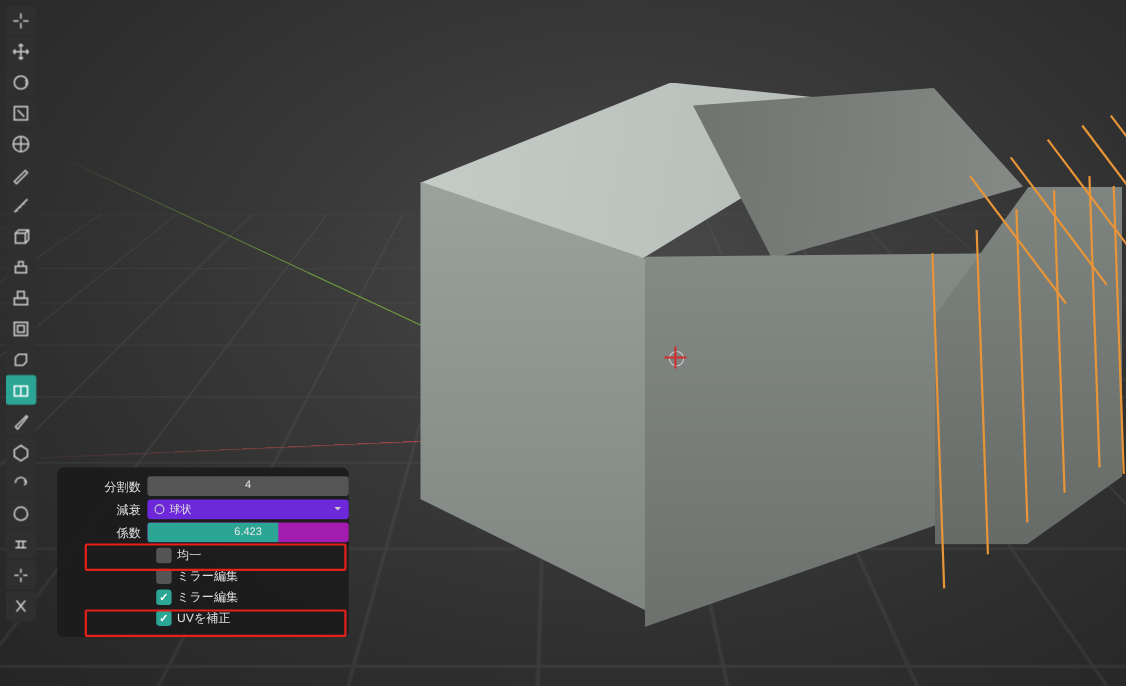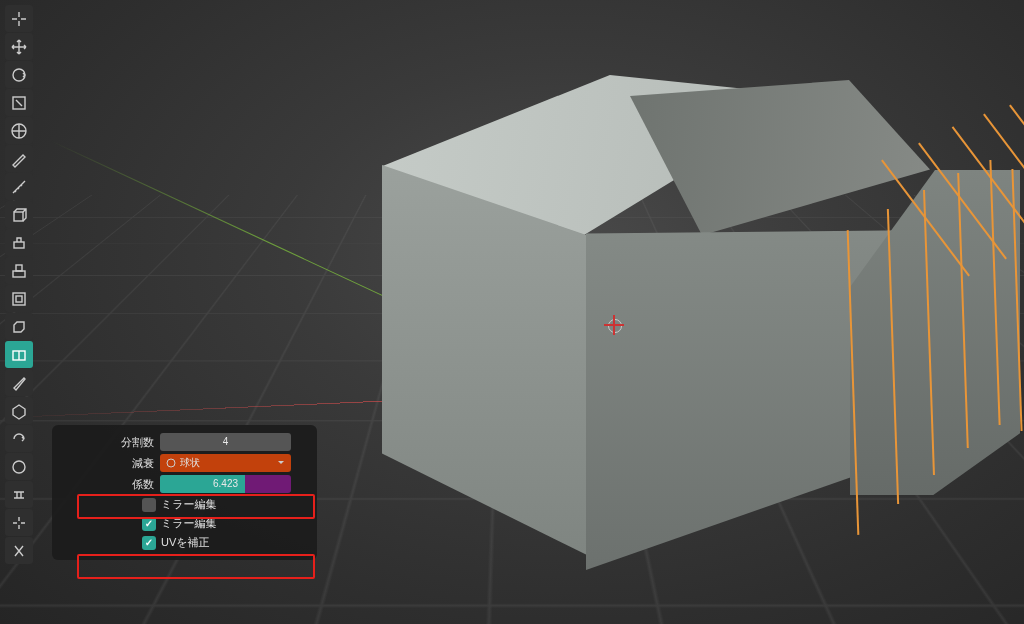--- a/index.html
+++ b/index.html
@@ -21,28 +21,28 @@
 .edge-orange{position:absolute;background:#e89538;width:2px}
 .cuts-top{position:absolute;left:660px;top:75px}
 .cuts-top div{position:absolute;height:2px;background:#e89538;transform:rotate(53deg)}
 .toolbar{position:absolute;left:5px;top:5px;width:30px;display:flex;flex-direction:column;gap:1px}
 .tool{width:28px;height:27px;background:#2f2f2f;border-radius:3px;display:flex;align-items:center;justify-content:center;cursor:pointer;color:#ccc}
 .tool.active{background:#2ba695;color:#fff}
 .tool svg{width:18px;height:18px;fill:none;stroke:currentColor;stroke-width:1.4}
 .panel{position:absolute;left:52px;top:425px;width:265px;background:rgba(28,28,28,.94);border-radius:6px;color:#d4d4d4;font-size:11px;padding:6px 0 8px 0}
 .panel-header{display:flex;align-items:center;padding:2px 8px 5px 8px;font-size:11px;color:#d8d8d8}
 .panel-header svg{width:10px;height:10px;fill:#d0d0d0;margin-right:4px}
-.row{display:flex;align-items:center;height:20px;margin:1px 26px}
+.row{display:flex;align-items:center;height:20px;margin:1px 0}
 .row-label{width:76px;text-align:right;padding-right:6px;color:#e0e0e0;font-size:11px}
 .row-field{flex:1;position:relative}
 .num-field{background:#555;height:18px;border-radius:3px;text-align:center;line-height:18px;color:#e8e8e8;font-size:10px;position:relative;overflow:hidden}
-.num-field.teal{background:#701a75}
+.num-field.teal{background:#a21caf}
 .num-field.teal::before{content:"";position:absolute;left:0;top:0;height:100%;background:#2ba695}
 .num-field span{position:relative;z-index:1}
-.dropdown{background:#c2410c;height:18px;border-radius:3px;display:flex;align-items:center;padding:0 6px;color:#e0e0e0;font-size:10px;justify-content:space-between}
+.dropdown{background:#6d28d9;height:18px;border-radius:3px;display:flex;align-items:center;padding:0 6px;color:#e0e0e0;font-size:10px;justify-content:space-between}
 .dropdown svg{width:8px;height:8px;fill:#ccc}
 .checkbox{width:14px;height:14px;background:#545454;border-radius:3px;display:inline-flex;align-items:center;justify-content:center;margin-right:5px;vertical-align:middle}
 .checkbox.checked{background:#2ba695}
 .checkbox.checked::after{content:"✓";color:#fff;font-size:10px;font-weight:bold}
 .check-row{display:flex;align-items:center;height:19px;padding-left:90px;color:#e0e0e0;font-size:11px}
 .highlight{position:absolute;border:2px solid #e6201b;border-radius:2px;pointer-events:none}
 </style>
 <style>#factor-field::before{width:65%}</style></head>
 <body>
 
@@ -218,20 +218,24 @@
   </div>
 
   <div class="row">
     <div class="row-label">係数</div>
     <div class="row-field">
         <div class="num-field teal" id="factor-field"><span>6.423</span></div>
       </div>
   </div>
 
   <div class="check-row">
+      <span class="checkbox" id="cb-even"></span>
+      <span>均一</span>
+    </div>
+  <div class="check-row">
       <span class="checkbox" id="cb-clamp"></span>
       <span>ミラー編集</span>
     </div>
   <div class="check-row">
       <span class="checkbox checked" id="cb-mirror"></span>
       <span>ミラー編集</span>
     </div>
   <div class="check-row">
       <span class="checkbox checked" id="cb-uv"></span>
       <span>UVを補正</span>

